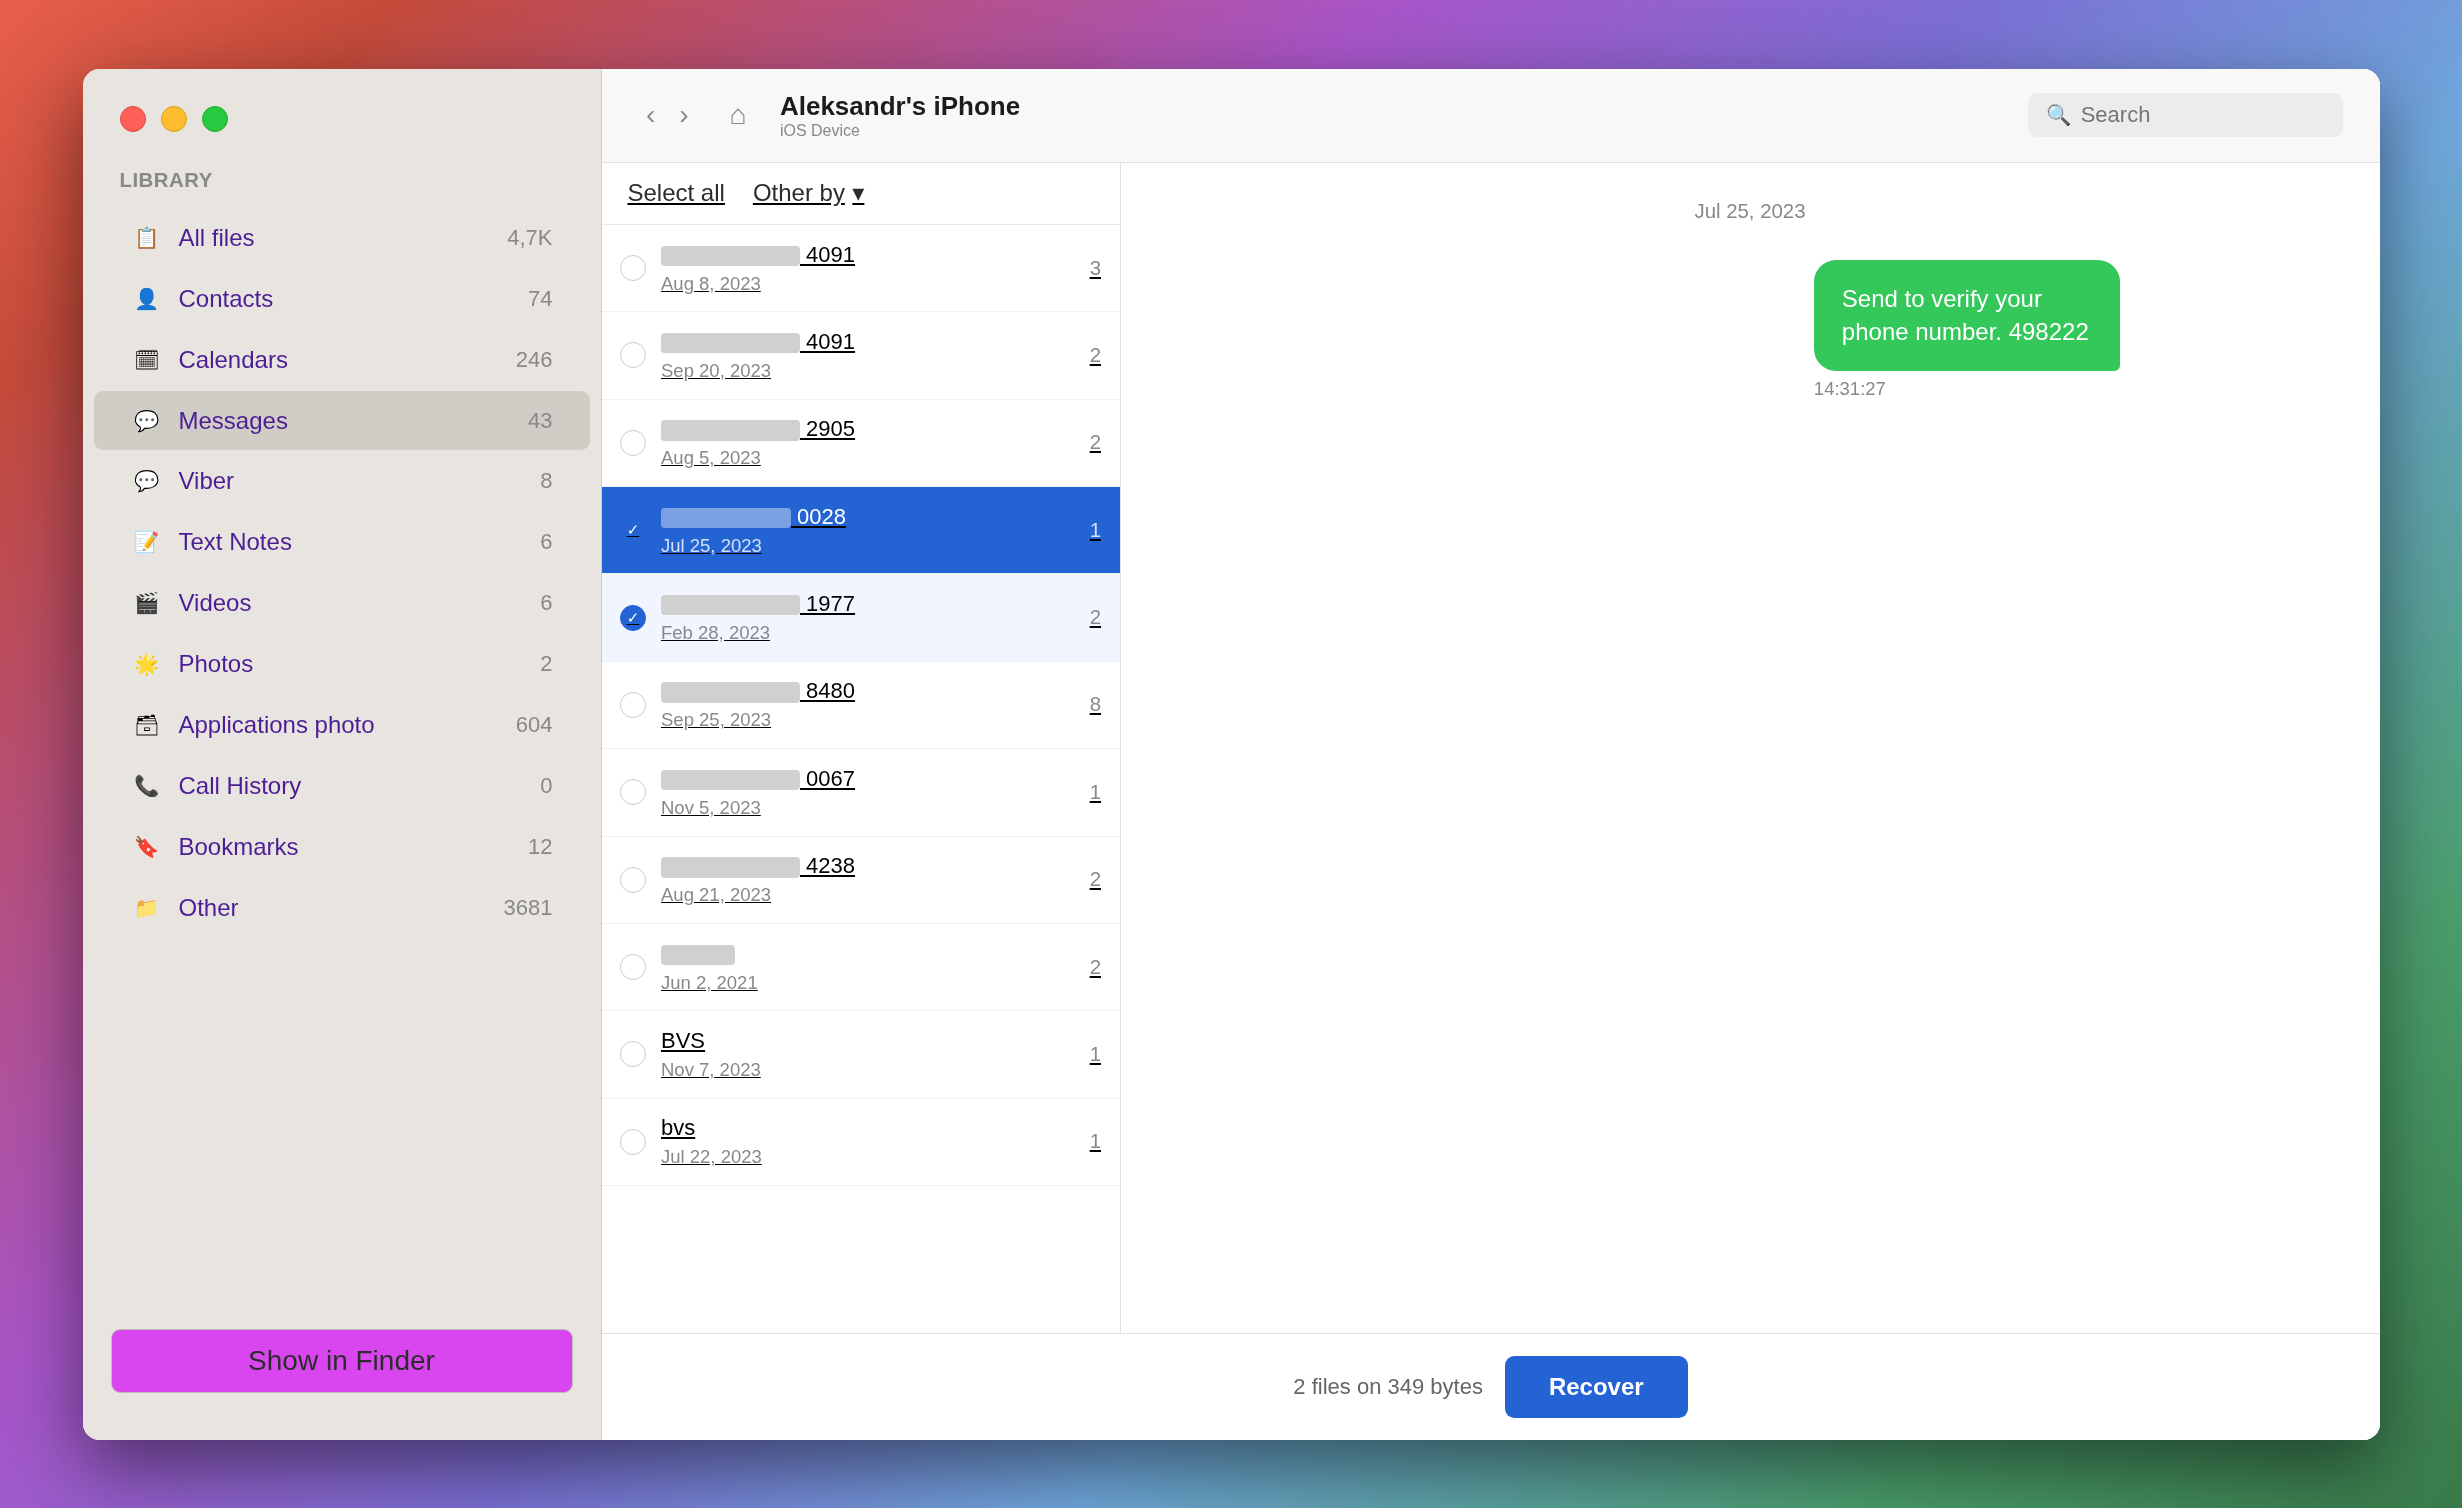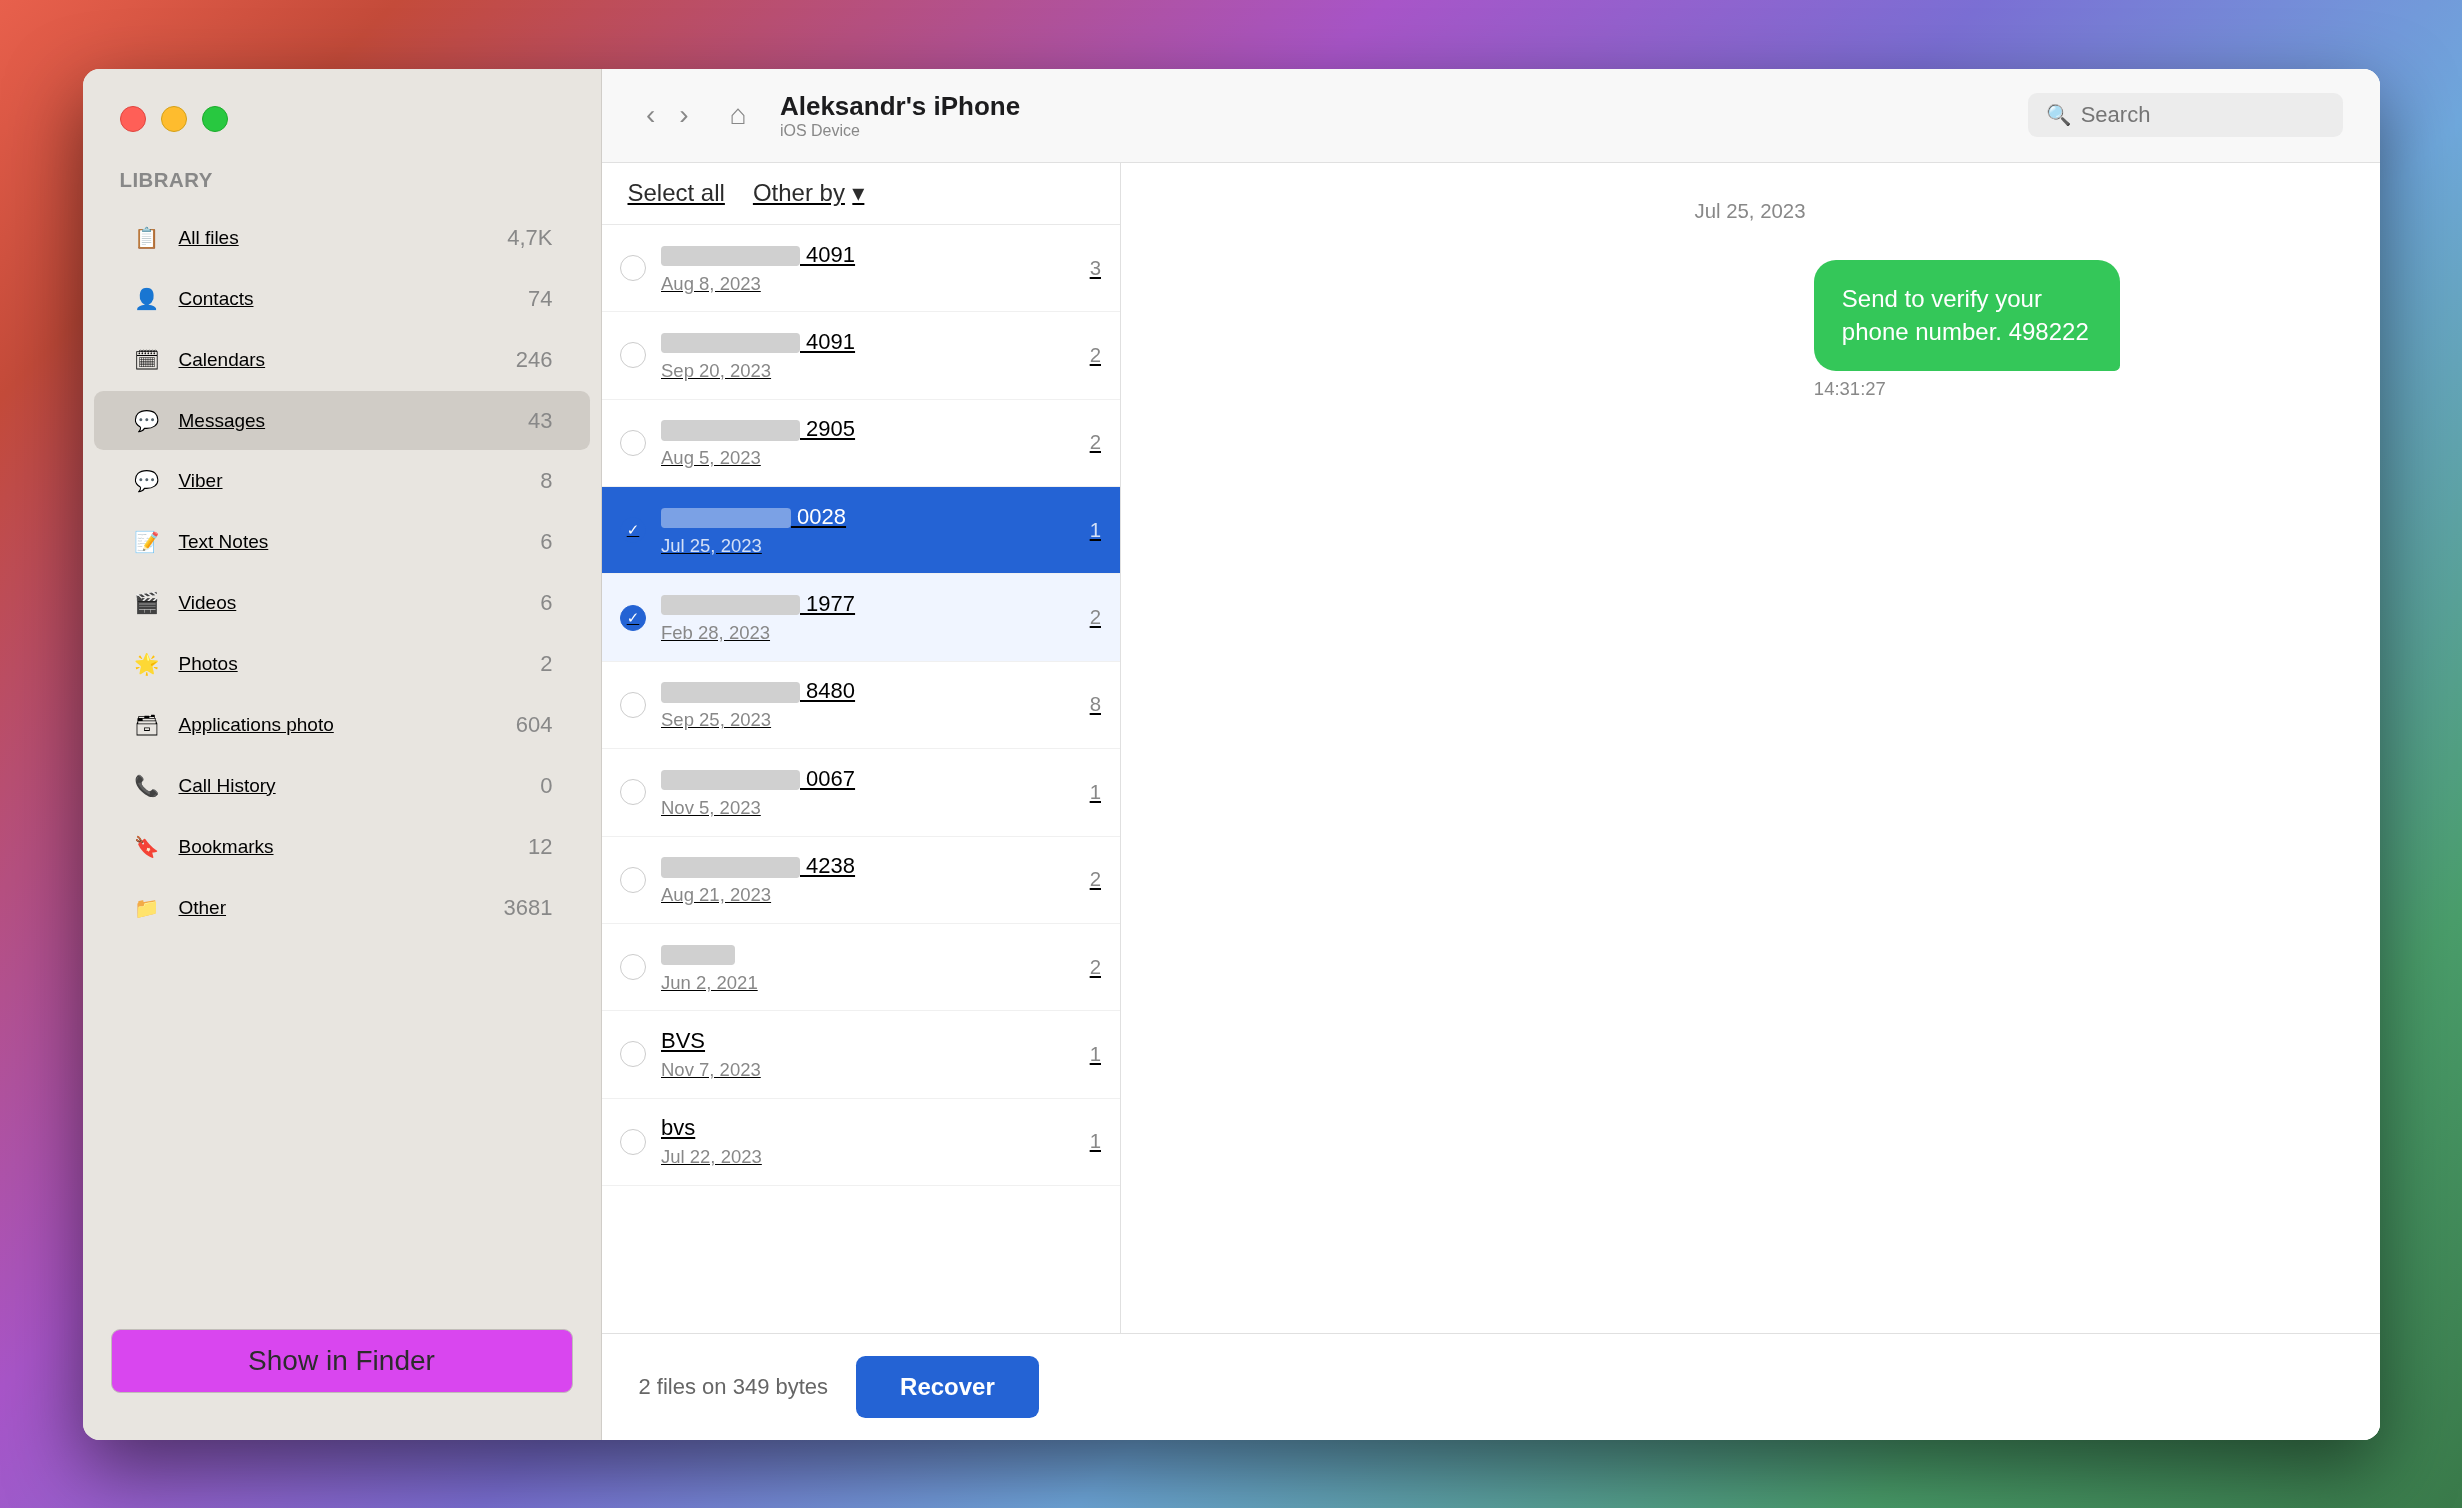--- a/index.html
+++ b/index.html
@@ -74,23 +74,22 @@
     .sidebar-icon {
       width: 33px;
       height: 33px;
       display: flex;
       align-items: center;
       justify-content: center;
       font-size: 20.4px;
     }
     .sidebar-item-name {
       flex: 1;
-      font-size: 19px;
-      color: #000000;
-      text-decoration: underline;
+      font-size: 24px;
+      color: #4c1d95;
     }
     .sidebar-item-count {
       font-size: 22px;
       color: #888;
     }
     .sidebar-footer {
       margin-top: auto;
       padding: 18.5px 28px;
     }
     .show-in-finder-btn {
@@ -334,25 +333,25 @@
     }
     .bubble-time {
       font-size: 18.5px;
       color: #888;
       margin-top: 7.4px;
     }
     
     .bottom-bar {
       display: flex;
       align-items: center;
-      justify-content: flex-start;
+      justify-content: center;
       padding: 22px 37px;
       border-top: 0.9px solid #e0e0e0;
       background: white;
-      gap: 28px;
+      gap: 22px;
     }
     .file-info {
       font-size: 22px;
       color: #666;
     }
     .recover-btn {
       background: #2463d4;
       color: white;
       border: none;
       border-radius: 9.3px;

